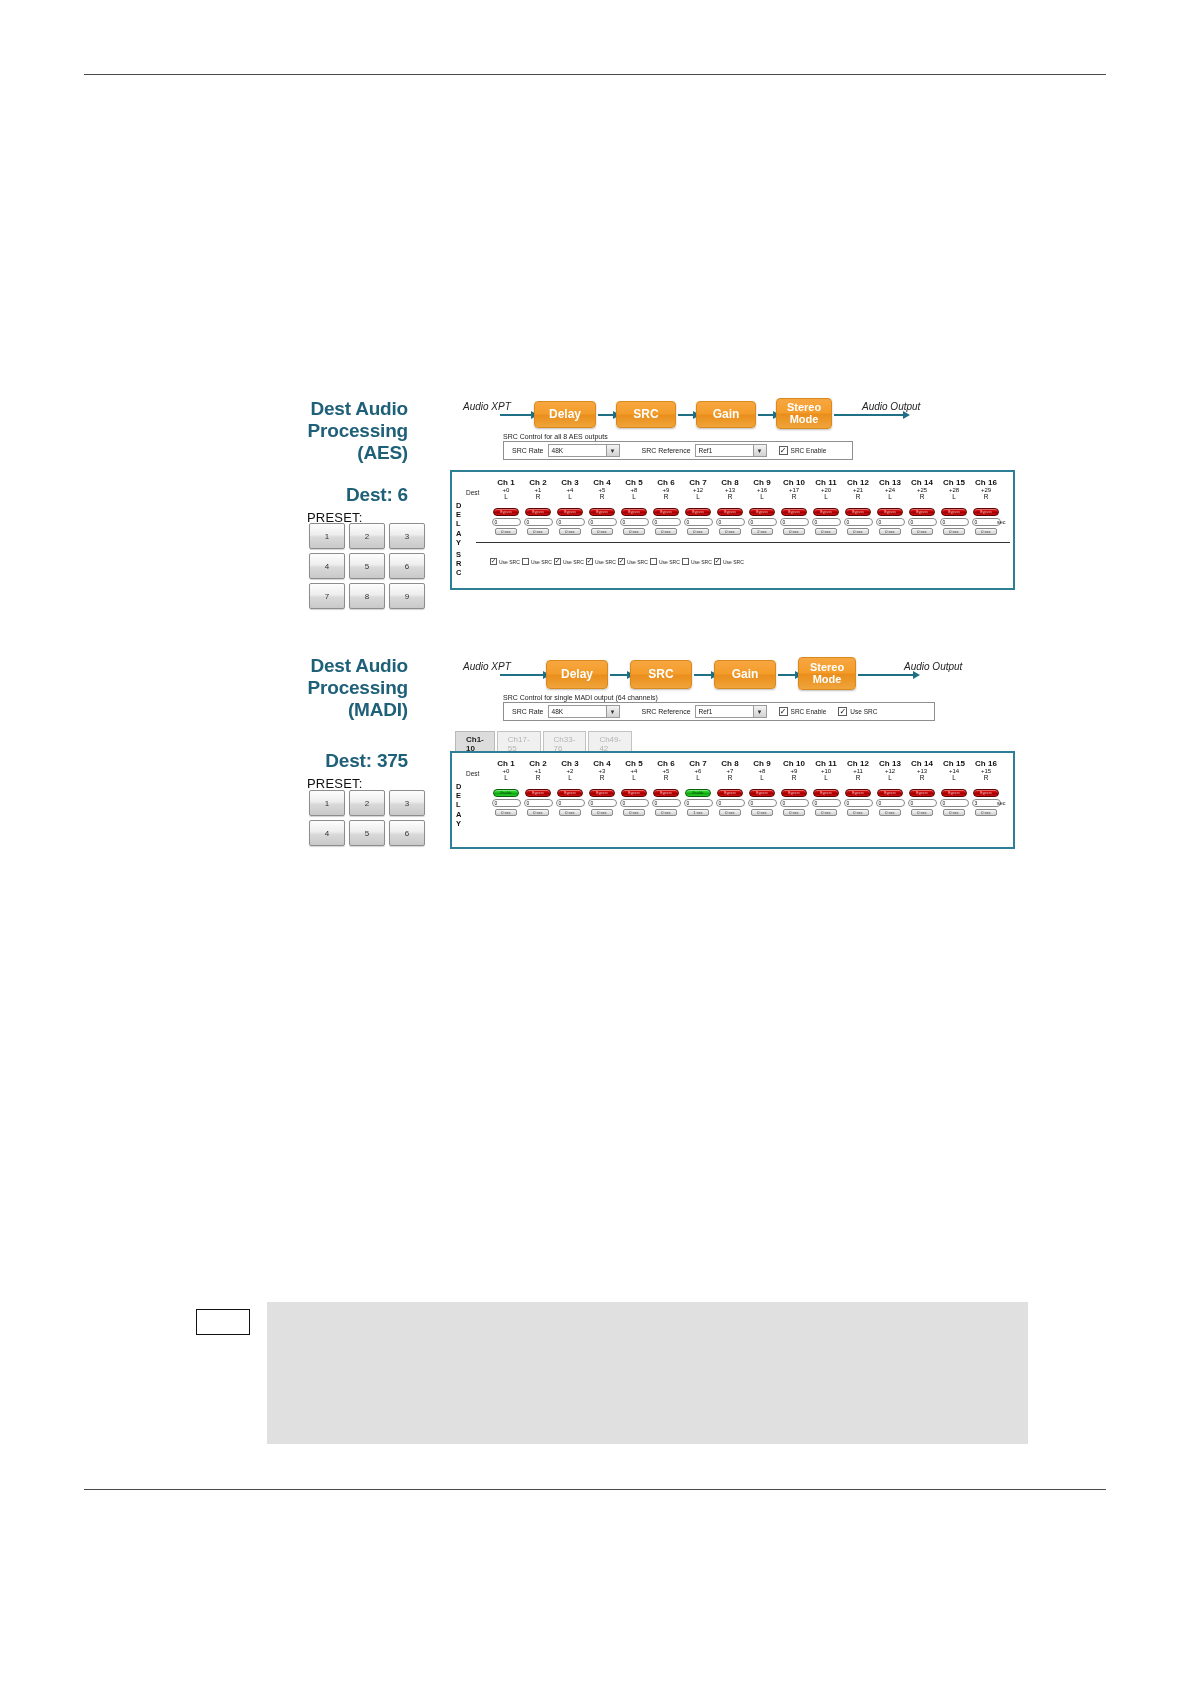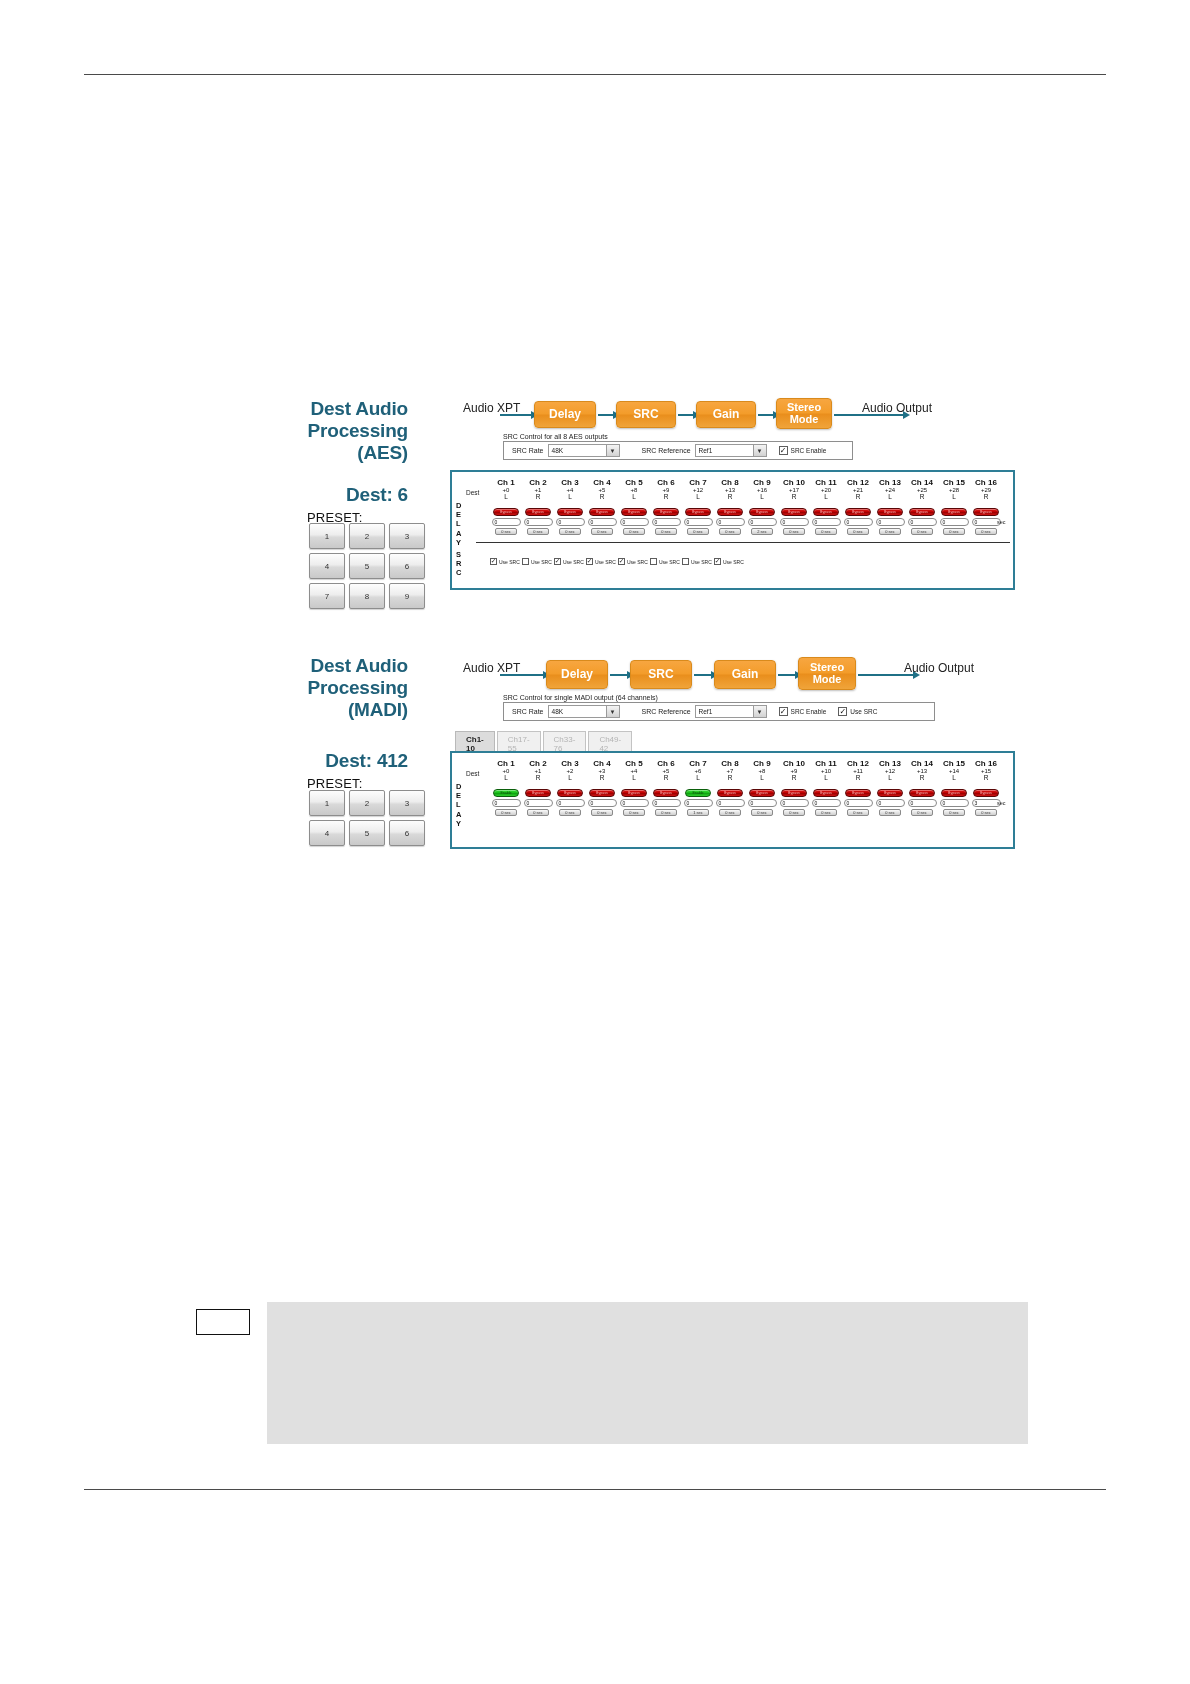--- a/index.html
+++ b/index.html
@@ -78,21 +78,21 @@
     box-shadow:0 1px 2px rgba(0,0,0,0.25);
   }
   .flow-arrow { position:absolute; height:2px; background:#1f7086; }
   .flow-arrow:after {
     content:""; position:absolute; right:-6px; top:-3px;
     border-left:7px solid #1f7086;
     border-top:4px solid transparent;
     border-bottom:4px solid transparent;
   }
   .flow-cap {
-    position:absolute; font-size:12px; color:#222; white-space:nowrap;
+    position:absolute; font-size:10px; color:#222; white-space:nowrap;font-style:italic;
   }
 
   
   .src-caption { position:absolute; font-size:7px; color:#222; white-space:nowrap; }
   .src-panel {
     position:absolute;
     border:1px solid #8e8e8e;
     background:#ffffff;
     display:flex; align-items:center;
   }
@@ -490,21 +490,21 @@
 </div>
 
 <div class="figure">
 
   <div class="fig-title" style="left:260px; top:655px; width:148px;">
     <div>Dest Audio</div>
     <div>Processing</div>
     <div>(MADI)</div>
   </div>
 
-  <div class="dest-label" style="left:240px; top:750px; width:168px;">Dest: 412</div>
+  <div class="dest-label" style="left:240px; top:750px; width:168px;">Dest: 375</div>
   <div class="preset-label" style="left:307px; top:776px;">PRESET:</div>
 
   <div class="preset-grid" style="left:309px; top:790px;">
     <div class="preset-btn">1</div>
     <div class="preset-btn">2</div>
     <div class="preset-btn">3</div>
     <div class="preset-btn">4</div>
     <div class="preset-btn">5</div>
     <div class="preset-btn">6</div>
   </div>

